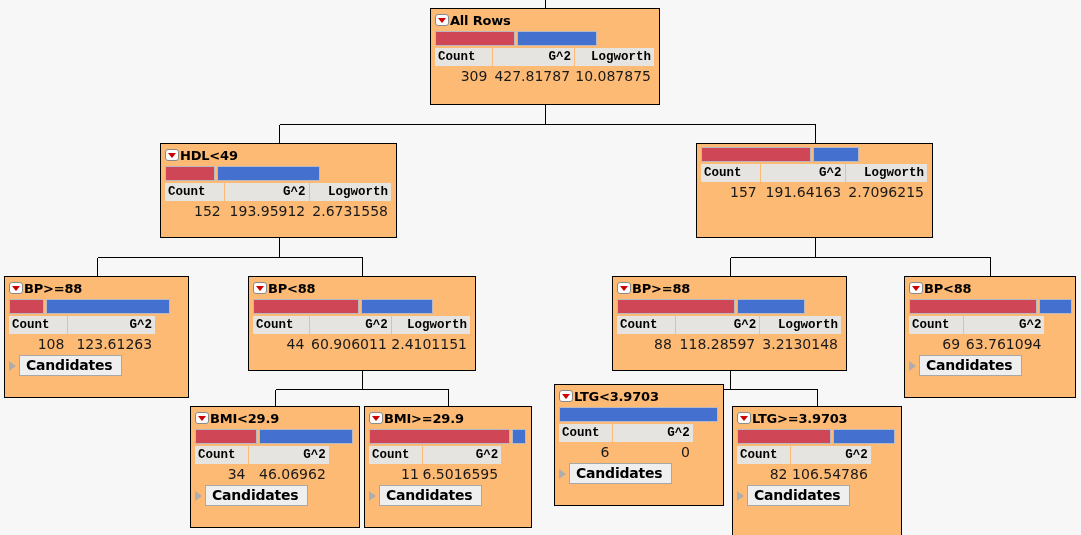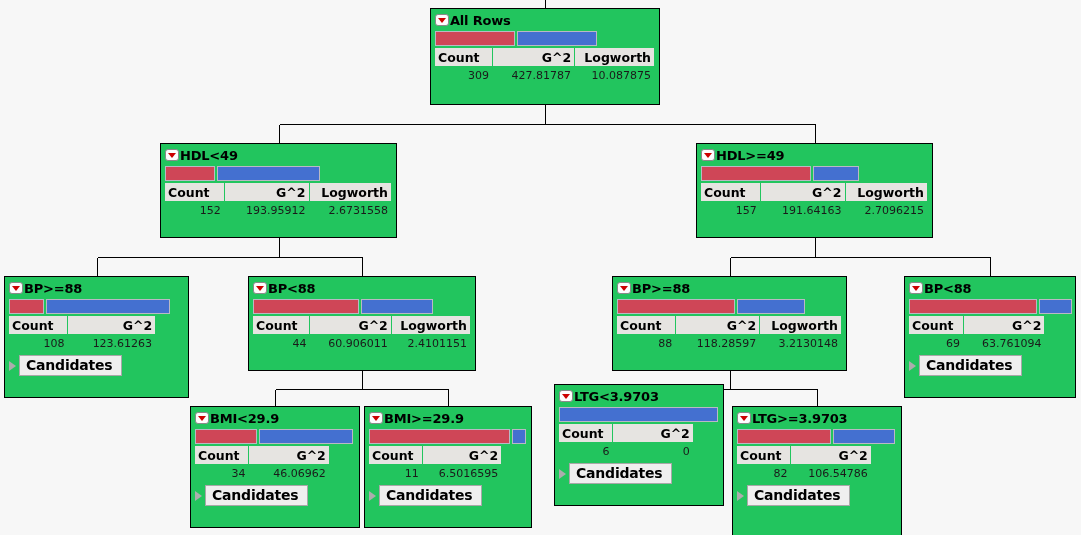--- a/index.html
+++ b/index.html
@@ -24,21 +24,21 @@
     position: absolute;
     left: 0; top: 0;
     width: 1081px;
     height: 535px;
     pointer-events: none;
   }
   .node {
     position: absolute;
     box-sizing: border-box;
     border: 1px solid #000;
-    background: #22c55e;
+    background: #fdba74;
     padding: 3px 4px 4px 4px;
   }
   .node-title {
     display: flex;
     align-items: center;
     height: 16px;
     margin-bottom: 3px;
   }
   .menu-icon {
     width: 14px;
@@ -83,41 +83,42 @@
     border: 1px solid #b9b9c4;
   }
   .bar.blue {
     background: #4470d0;
     border: 1px solid #b9b9c4;
   }
   .hdr-row {
     display: flex;
     height: 18px;
     align-items: stretch;
+    font-family: Liberation Mono, monospace;
   }
   .hdr-cell {
     background: #e6e4e1;
     font-size: 12.5px;
     font-weight: bold;
     color: #000;
     display: flex;
     align-items: center;
     box-sizing: border-box;
     padding: 0 3px;
     margin-right: 1px;
   }
   .hdr-cell.count { justify-content: flex-start; }
   .hdr-cell.num { justify-content: flex-end; }
   .val-row {
     display: flex;
     height: 19px;
     align-items: center;
   }
   .val-cell {
-    font-size: 11px;
+    font-size: 14px;
     color: #1a1a1a;
     display: flex;
     align-items: center;
     justify-content: flex-end;
     box-sizing: border-box;
     padding: 0 3px;
     margin-right: 1px;
   }
   .cand-row {
     margin-top: 2px;
@@ -209,26 +210,20 @@
         <div class="hdr-cell num" style="width: 84.73px;">G^2</div>
         <div class="hdr-cell num" style="width: 82.44px;">Logworth</div>
       </div>
       <div class="val-row">
         <div class="val-cell" style="width: 59.54px;">152</div>
         <div class="val-cell" style="width: 84.73px;">193.95912</div>
         <div class="val-cell" style="width: 82.44px;">2.6731558</div>
       </div>
     </div>
     <div class="node" style="left: 696px; top: 143px; width: 237px; height: 95px;">
-      <div class="node-title">
-        <span class="menu-icon">
-          <i></i>
-        </span>
-        <span class="node-label">HDL&gt;=49</span>
-      </div>
       <div class="bar-row">
         <div class="bar red" style="left: 0px; width: 109.92px;"></div>
         <div class="bar blue" style="left: 111.92px; width: 45.8px;"></div>
       </div>
       <div class="hdr-row">
         <div class="hdr-cell count" style="width: 59.54px;">Count</div>
         <div class="hdr-cell num" style="width: 84.73px;">G^2</div>
         <div class="hdr-cell num" style="width: 82.44px;">Logworth</div>
       </div>
       <div class="val-row">

